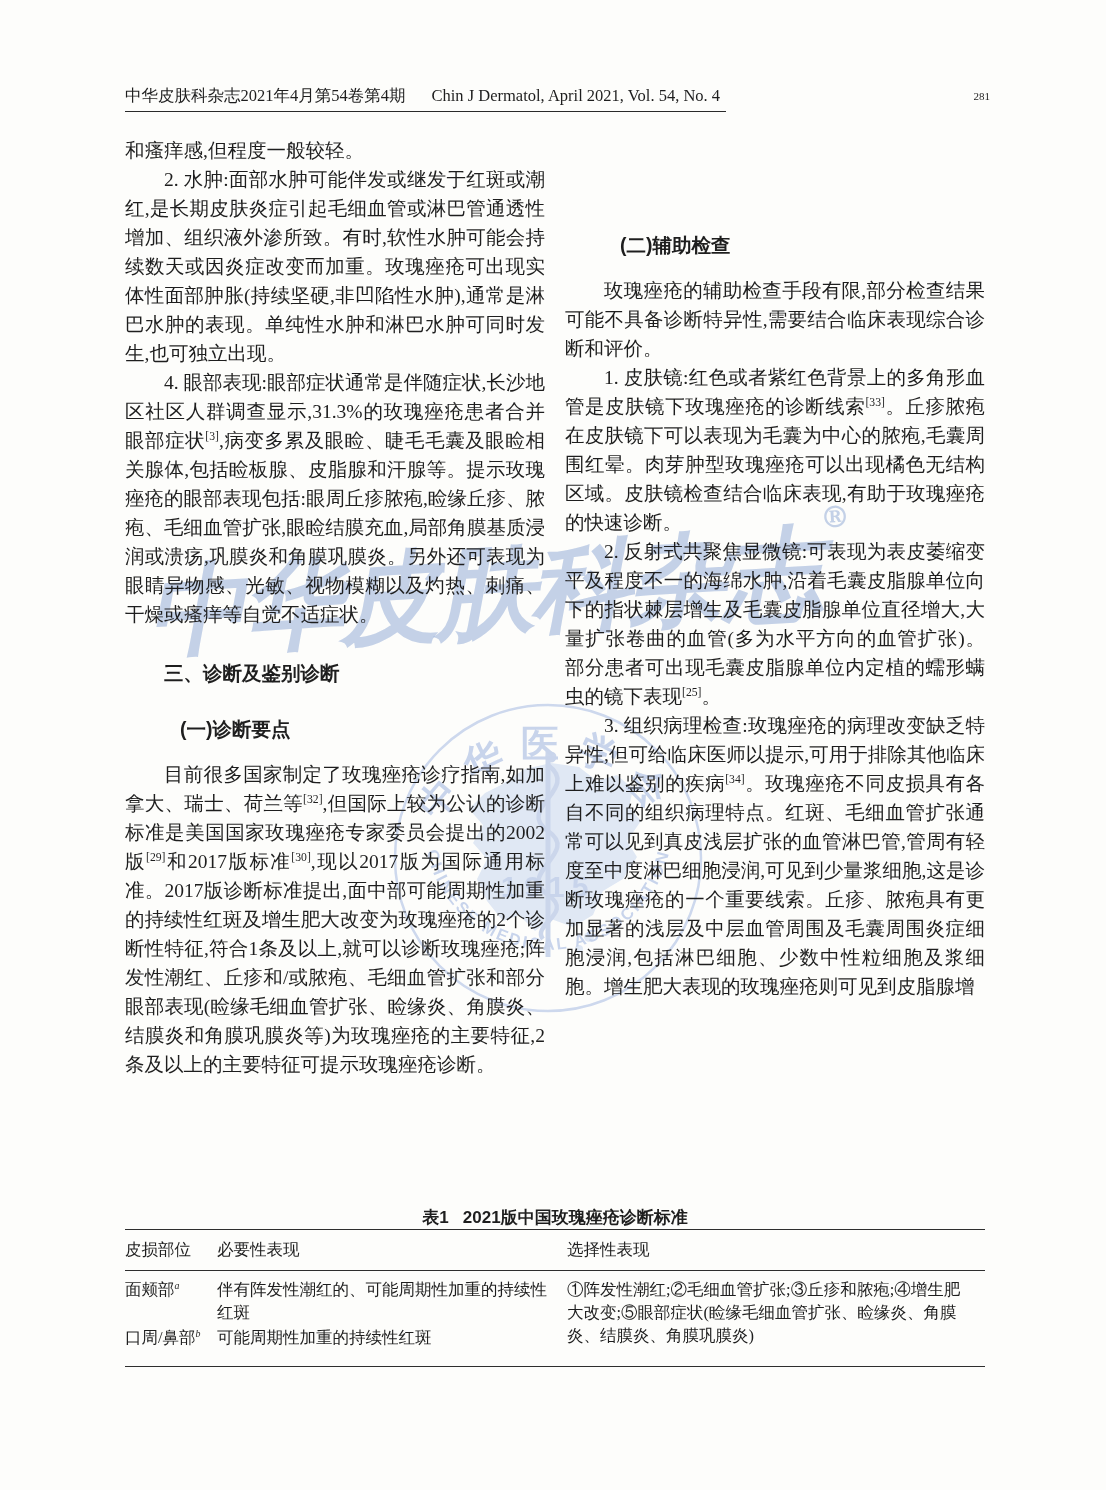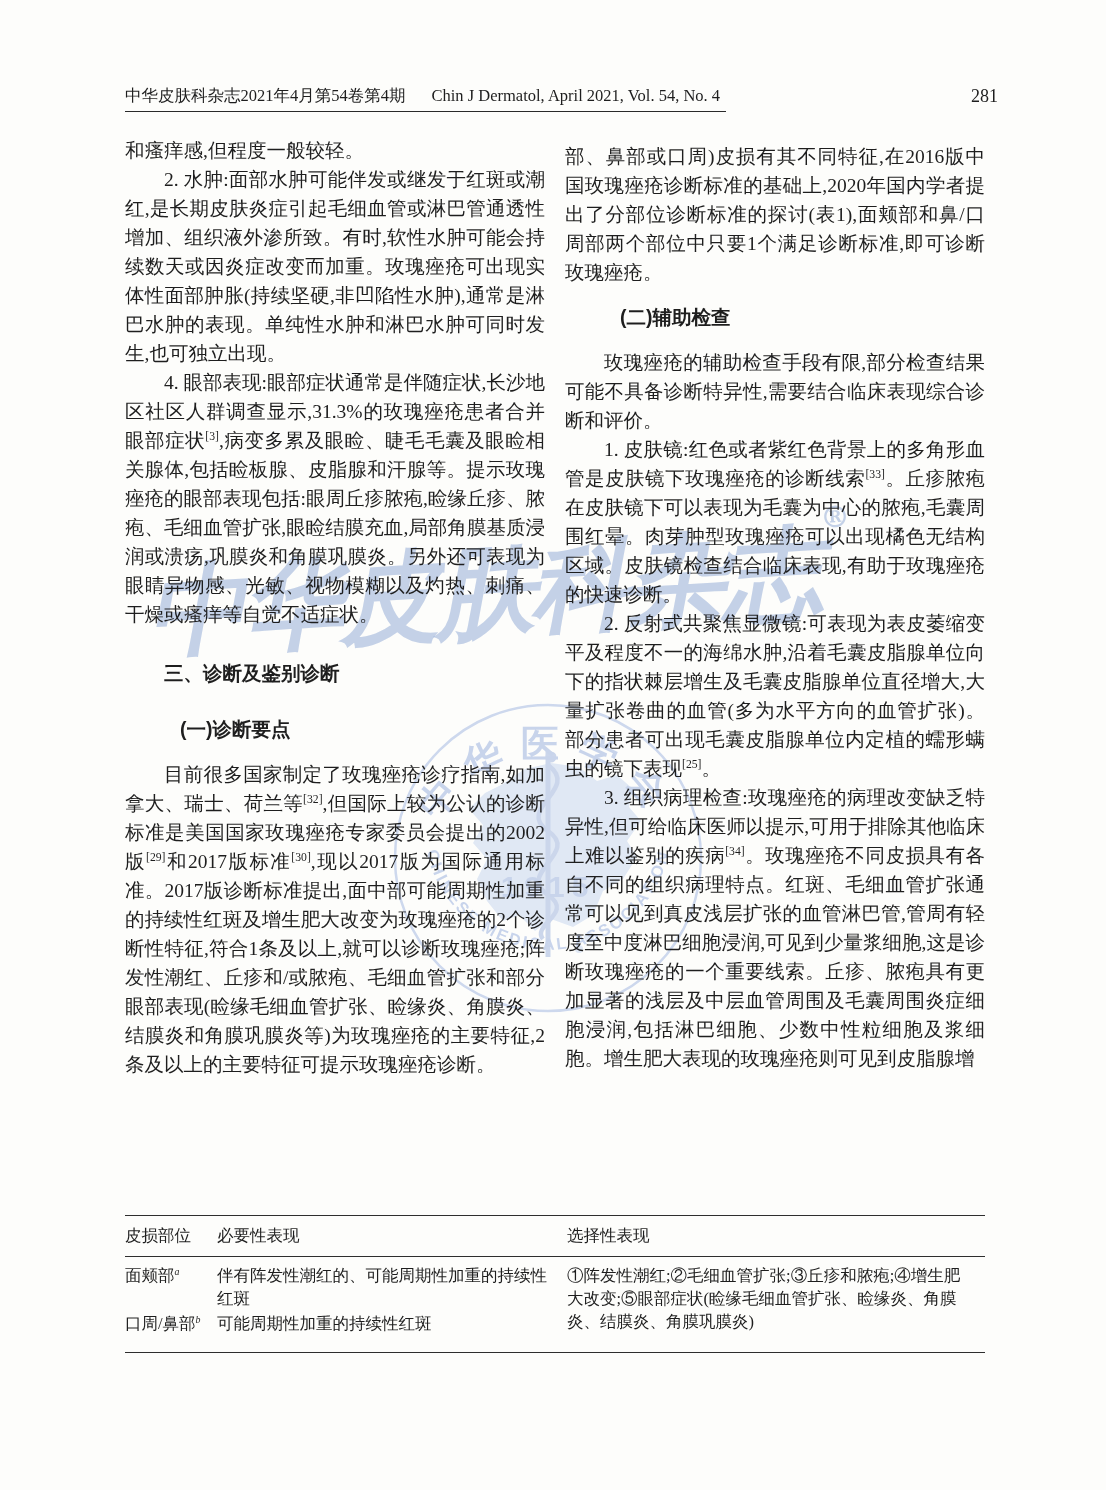--- a/index.html
+++ b/index.html
@@ -8,30 +8,30 @@
     width:1106px;height:1490px;
     margin:0 auto;
     background:#fdfdfb;
     overflow:hidden;
     font-family:"Liberation Serif","DejaVu Serif",serif;
     color:#1e1e1e;
   }
 
   
   .page-header{
-    position:absolute;top:86px;left:125px;right:108px;
+    position:absolute;top:86px;left:125px;right:116px;
     font-size:16.5px;line-height:20px;
   }
   .header-titles{
     display:inline-block;
     border-bottom:1.5px solid #2a2a2a;
     padding-bottom:5px;padding-right:6px;
   }
   .journal-en{margin-left:26px;}
-  .page-number{position:absolute;right:0;top:0;font-size:18px;}
+  .page-number{position:absolute;right:0;top:0;font-size:11px;}
 
   
   .watermark-layer{position:absolute;inset:0;z-index:0;pointer-events:none;}
   .wm-text{
     position:absolute;left:146px;top:520px;
     font-size:100px;font-weight:bold;font-style:italic;
     letter-spacing:-4px;white-space:nowrap;
     color:rgba(144,168,213,0.52);
     transform:rotate(-3.5deg);
     font-family:"DejaVu Serif","Liberation Serif",serif;
@@ -64,21 +64,21 @@
   sup.letter{font-style:italic;}
 
   
   .table-section{position:absolute;top:1206px;left:125px;width:860px;z-index:1;}
   .tbl-title{
     text-align:center;font-size:17px;font-weight:bold;
     font-family:"Liberation Sans","DejaVu Sans",sans-serif;
   }
   .tbl-title .tlabel{margin-right:14px;}
   table.diag{
-    width:100%;border-collapse:collapse;margin-top:9px;
+    width:100%;border-collapse:collapse;
     font-size:16.5px;
     border-top:1.8px solid #2e2e2e;border-bottom:1.8px solid #2e2e2e;
   }
   table.diag th{
     text-align:left;font-weight:normal;
     padding:9px 10px 9px 0;
     border-bottom:1.2px solid #2e2e2e;
   }
   table.diag td{vertical-align:top;padding:1px 10px 1px 0;line-height:23px;}
   table.diag tr.first td{padding-top:7px;}
@@ -129,30 +129,32 @@
   <main class="columns">
     <section class="col" id="col-left">
         <p>和瘙痒感,但程度一般较轻。</p>
         <p class="indent">2. 水肿:面部水肿可能伴发或继发于红斑或潮红,是长期皮肤炎症引起毛细血管或淋巴管通透性增加、组织液外渗所致。有时,软性水肿可能会持续数天或因炎症改变而加重。玫瑰痤疮可出现实体性面部肿胀(持续坚硬,非凹陷性水肿),通常是淋巴水肿的表现。单纯性水肿和淋巴水肿可同时发生,也可独立出现。</p>
         <p class="indent">4. 眼部表现:眼部症状通常是伴随症状,长沙地区社区人群调查显示,31.3%的玫瑰痤疮患者合并眼部症状<sup>[3]</sup>,病变多累及眼睑、睫毛毛囊及眼睑相关腺体,包括睑板腺、皮脂腺和汗腺等。提示玫瑰痤疮的眼部表现包括:眼周丘疹脓疱,睑缘丘疹、脓疱、毛细血管扩张,眼睑结膜充血,局部角膜基质浸润或溃疡,巩膜炎和角膜巩膜炎。另外还可表现为眼睛异物感、光敏、视物模糊以及灼热、刺痛、干燥或瘙痒等自觉不适症状。</p>
         <div class="h2">三、诊断及鉴别诊断</div>
         <div class="h3">(一)诊断要点</div>
         <p class="indent">目前很多国家制定了玫瑰痤疮诊疗指南,如加拿大、瑞士、荷兰等<sup>[32]</sup>,但国际上较为公认的诊断标准是美国国家玫瑰痤疮专家委员会提出的2002版<sup>[29]</sup>和2017版标准<sup>[30]</sup>,现以2017版为国际通用标准。2017版诊断标准提出,面中部可能周期性加重的持续性红斑及增生肥大改变为玫瑰痤疮的2个诊断性特征,符合1条及以上,就可以诊断玫瑰痤疮;阵发性潮红、丘疹和/或脓疱、毛细血管扩张和部分眼部表现(睑缘毛细血管扩张、睑缘炎、角膜炎、结膜炎和角膜巩膜炎等)为玫瑰痤疮的主要特征,2条及以上的主要特征可提示玫瑰痤疮诊断。</p>
       </section>
     <section class="col" id="col-right">
-        <p>部、鼻部或口周)皮损有其不同特征,在2016版中国玫瑰痤疮诊断标准的基础上,2020年国内学者提出了分部位诊断标准的探讨(表1),面颊部和鼻/口周部两个部位中只要1个满足诊断标准,即可诊断玫瑰痤疮。</p>
         <div class="h3">(二)辅助检查</div>
         <p class="indent">玫瑰痤疮的辅助检查手段有限,部分检查结果可能不具备诊断特异性,需要结合临床表现综合诊断和评价。</p>
         <p class="indent">1. 皮肤镜:红色或者紫红色背景上的多角形血管是皮肤镜下玫瑰痤疮的诊断线索<sup>[33]</sup>。丘疹脓疱在皮肤镜下可以表现为毛囊为中心的脓疱,毛囊周围红晕。肉芽肿型玫瑰痤疮可以出现橘色无结构区域。皮肤镜检查结合临床表现,有助于玫瑰痤疮的快速诊断。</p>
         <p class="indent">2. 反射式共聚焦显微镜:可表现为表皮萎缩变平及程度不一的海绵水肿,沿着毛囊皮脂腺单位向下的指状棘层增生及毛囊皮脂腺单位直径增大,大量扩张卷曲的血管(多为水平方向的血管扩张)。部分患者可出现毛囊皮脂腺单位内定植的蠕形螨虫的镜下表现<sup>[25]</sup>。</p>
         <p class="indent">3. 组织病理检查:玫瑰痤疮的病理改变缺乏特异性,但可给临床医师以提示,可用于排除其他临床上难以鉴别的疾病<sup>[34]</sup>。玫瑰痤疮不同皮损具有各自不同的组织病理特点。红斑、毛细血管扩张通常可以见到真皮浅层扩张的血管淋巴管,管周有轻度至中度淋巴细胞浸润,可见到少量浆细胞,这是诊断玫瑰痤疮的一个重要线索。丘疹、脓疱具有更加显著的浅层及中层血管周围及毛囊周围炎症细胞浸润,包括淋巴细胞、少数中性粒细胞及浆细胞。增生肥大表现的玫瑰痤疮则可见到皮脂腺增</p>
       </section>
   </main>
 
   <section class="table-section">
+    <div class="tbl-title">
+      <span class="tlabel">表1</span><span>2021版中国玫瑰痤疮诊断标准</span>
+    </div>
     <table class="diag">
       <colgroup>
           <col class="col-site">
           <col class="col-req">
           <col>
         </colgroup>
       <thead>
           <tr id="tbl-head-row">
             <th>皮损部位</th>
             <th>必要性表现</th>

